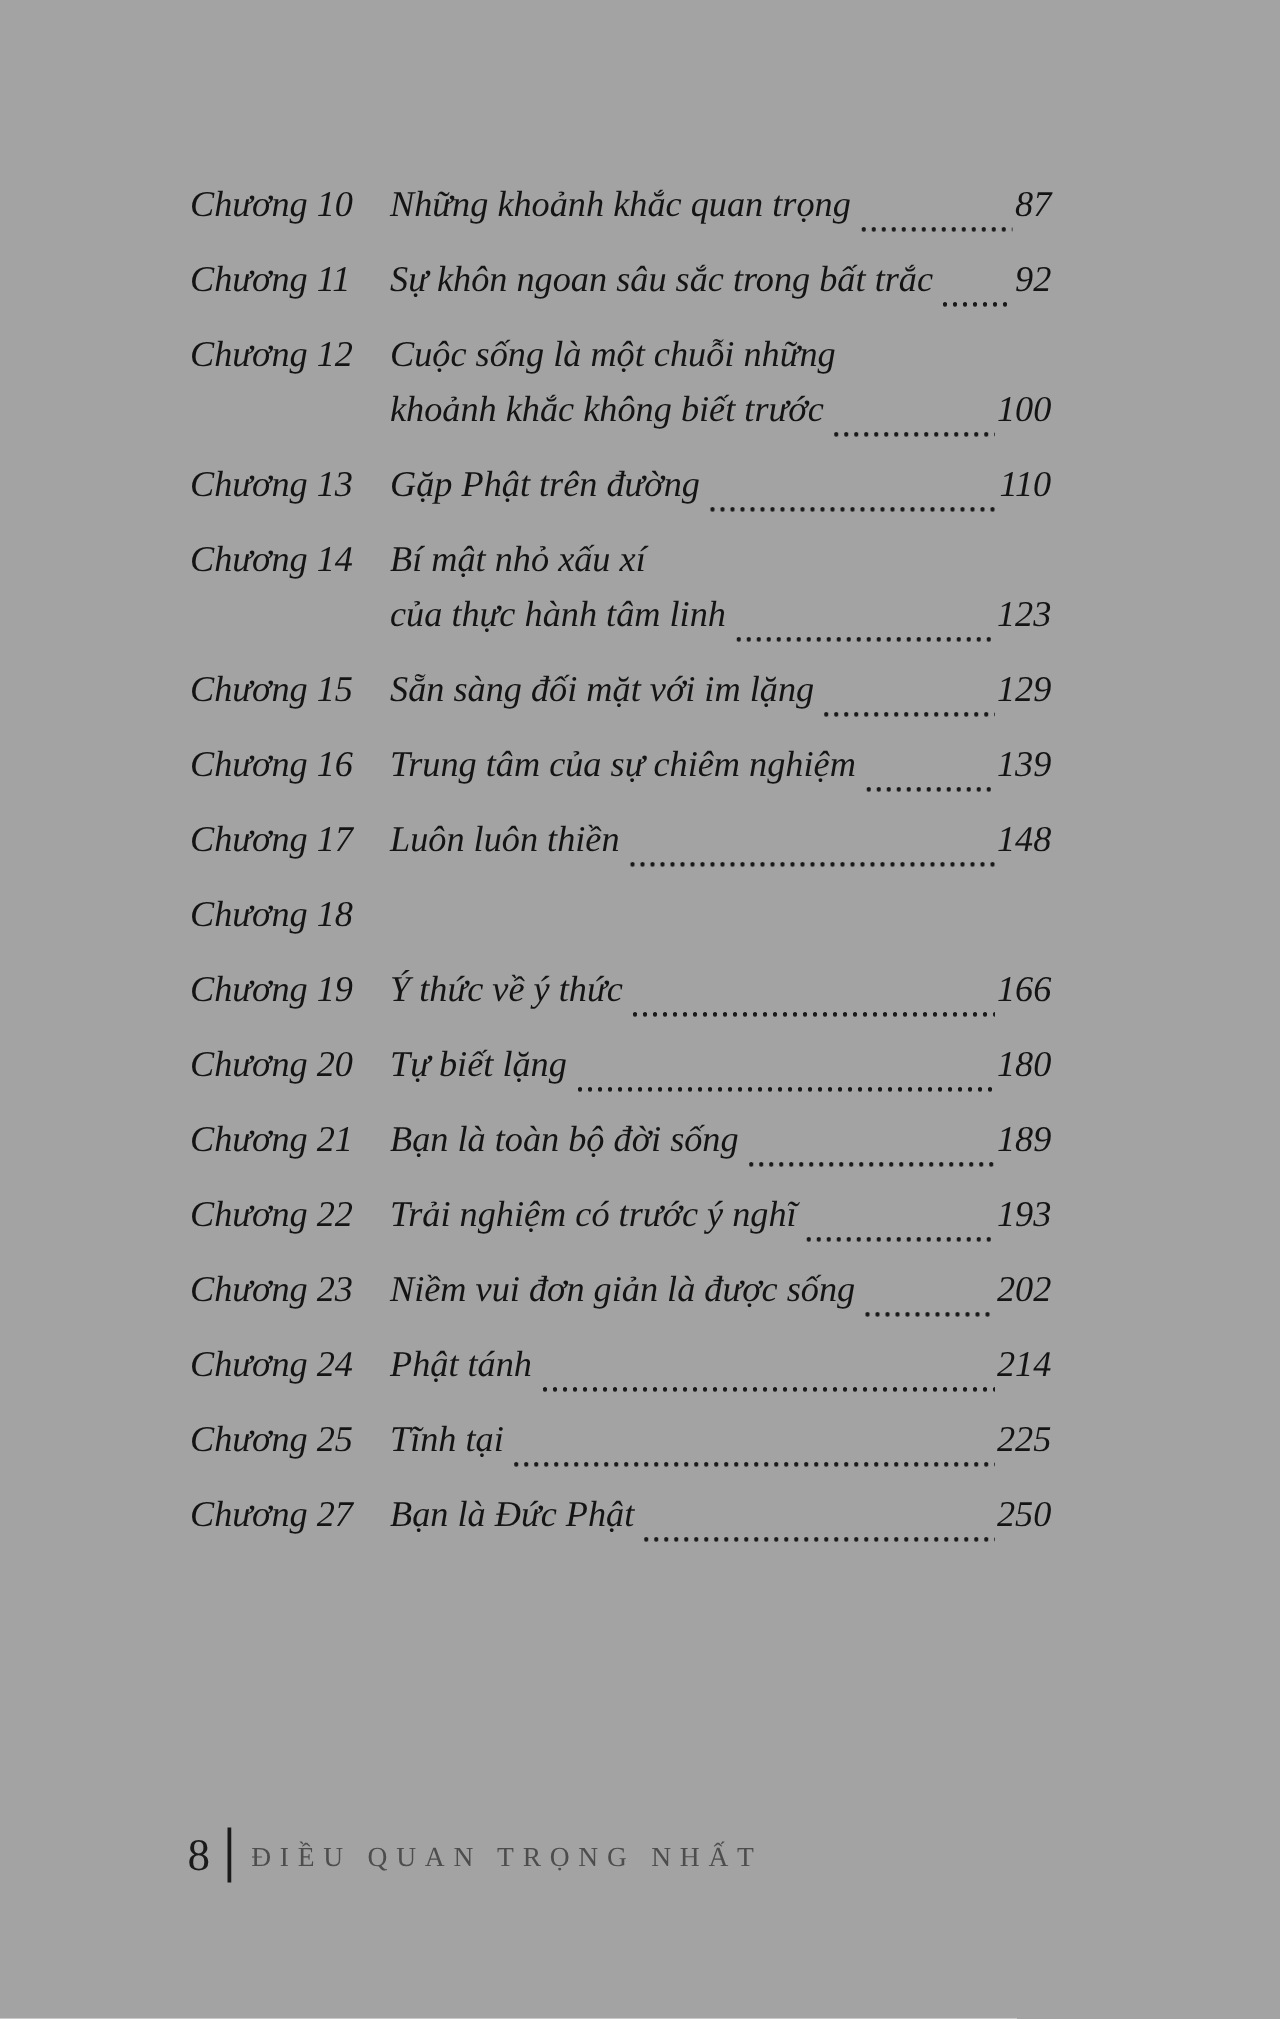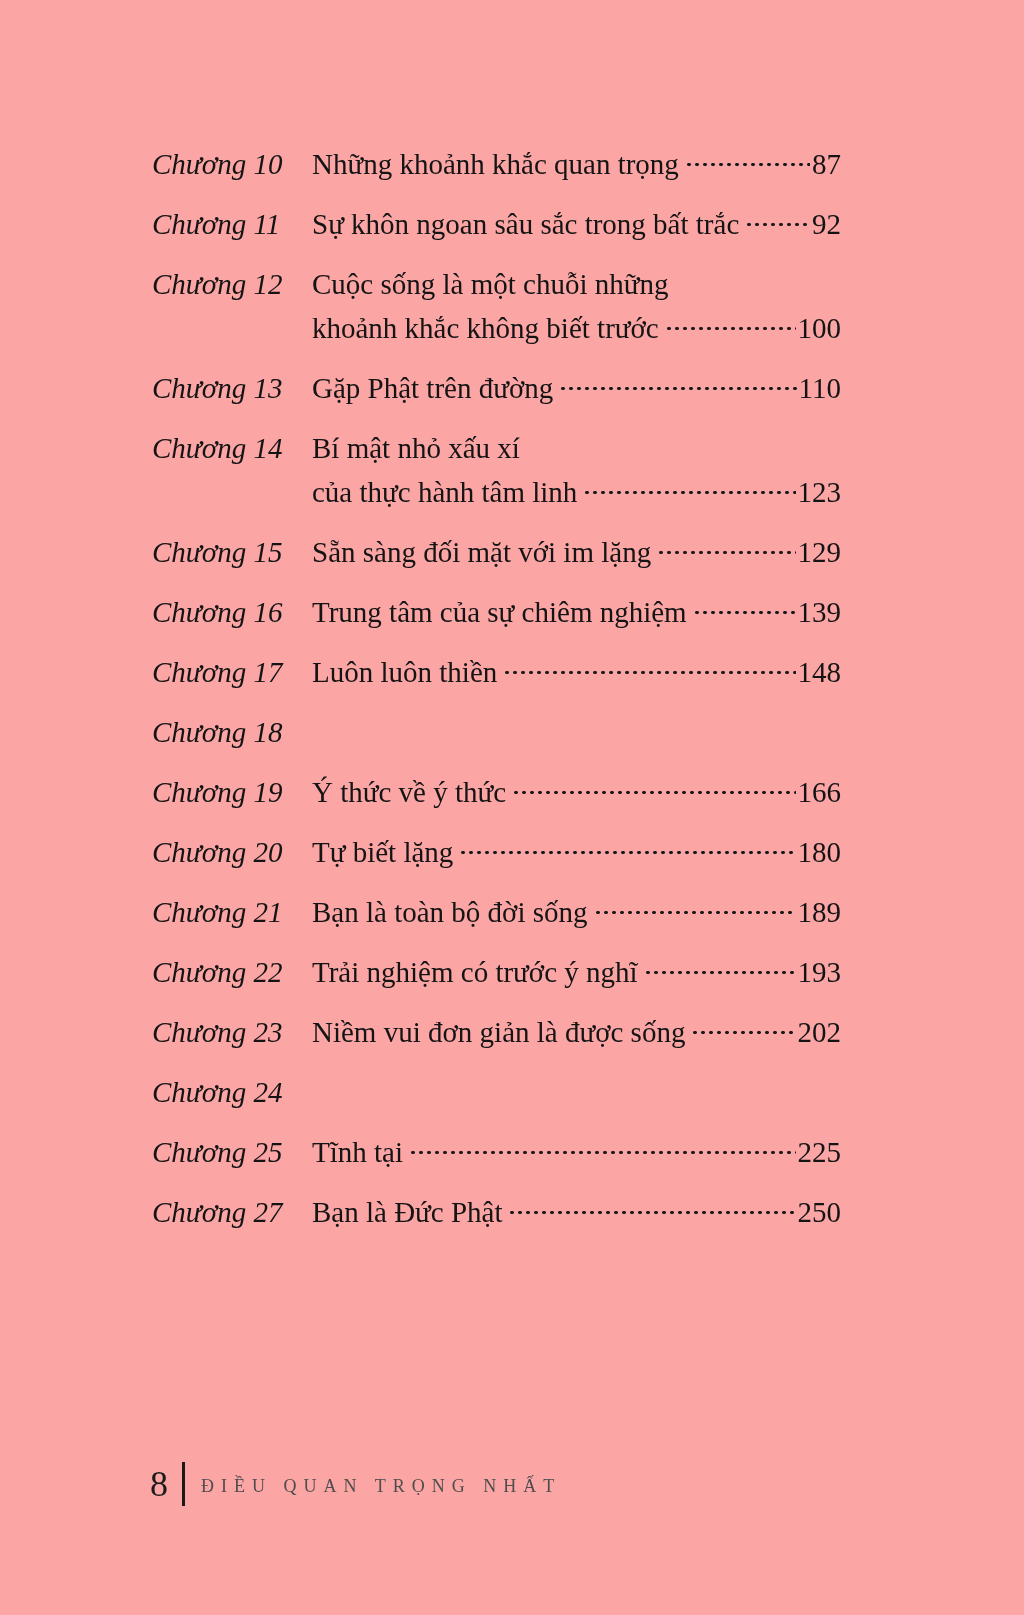--- a/index.html
+++ b/index.html
@@ -4,21 +4,21 @@
 <style>
   html, body {
     margin: 0;
     padding: 0;
     background: #ffffff;
   }
   .page {
     position: relative;
     width: 1024px;
     height: 1615px;
-    background: #fca5a5;
+    background: #a3a3a3;
     color: #141414;
     font-family: "Liberation Serif", "DejaVu Serif", serif;
     overflow: hidden;
   }
   .toc {
     position: absolute;
     top: 142px;
     left: 152px;
     right: 183px;
   }
@@ -33,21 +33,22 @@
     flex: 0 0 160px;
     font-style: italic;
     white-space: nowrap;
   }
   .toc-lines {
     flex: 1 1 auto;
     min-width: 0;
   }
   .toc-line {
     display: flex;
-    align-items: center;
+    align-items: flex-end;
+    font-style: italic;
   }
   .toc-text {
     white-space: nowrap;
   }
   .toc-leader {
     flex: 1 1 auto;
     min-width: 18px;
     height: 5px;
     margin: 0 2px 0 6px;
     background-image: radial-gradient(circle, #1a1a1a 1.6px, transparent 2px);
@@ -70,21 +71,21 @@
     color: #1a1a1a;
     line-height: 1;
   }
   .footer-divider {
     width: 3px;
     height: 44px;
     background: #1a1a1a;
     margin: 0 16px 0 14px;
   }
   .footer-book-title {
-    font-size: 18px;
+    font-size: 22px;
     letter-spacing: 7px;
     color: #4d4d4d;
     line-height: 1;
     padding-top: 4px;
     white-space: nowrap;
   }
 </style>
 </head>
 <body>
 
@@ -239,20 +240,27 @@
           <span class="toc-line">
             <span class="toc-text">Niềm vui đơn giản là được sống</span>
             <span class="toc-leader"></span>
             <span class="toc-page-num">202</span>
           </span>
         </span>
   </div>
 
   <div class="toc-row">
     <span class="toc-label">Chương 24</span>
+    <span class="toc-lines">
+          <span class="toc-line">
+            <span class="toc-text">Phật tánh</span>
+            <span class="toc-leader"></span>
+            <span class="toc-page-num">214</span>
+          </span>
+        </span>
   </div>
 
   <div class="toc-row">
     <span class="toc-label">Chương 25</span>
     <span class="toc-lines">
           <span class="toc-line">
             <span class="toc-text">Tĩnh tại</span>
             <span class="toc-leader"></span>
             <span class="toc-page-num">225</span>
           </span>

